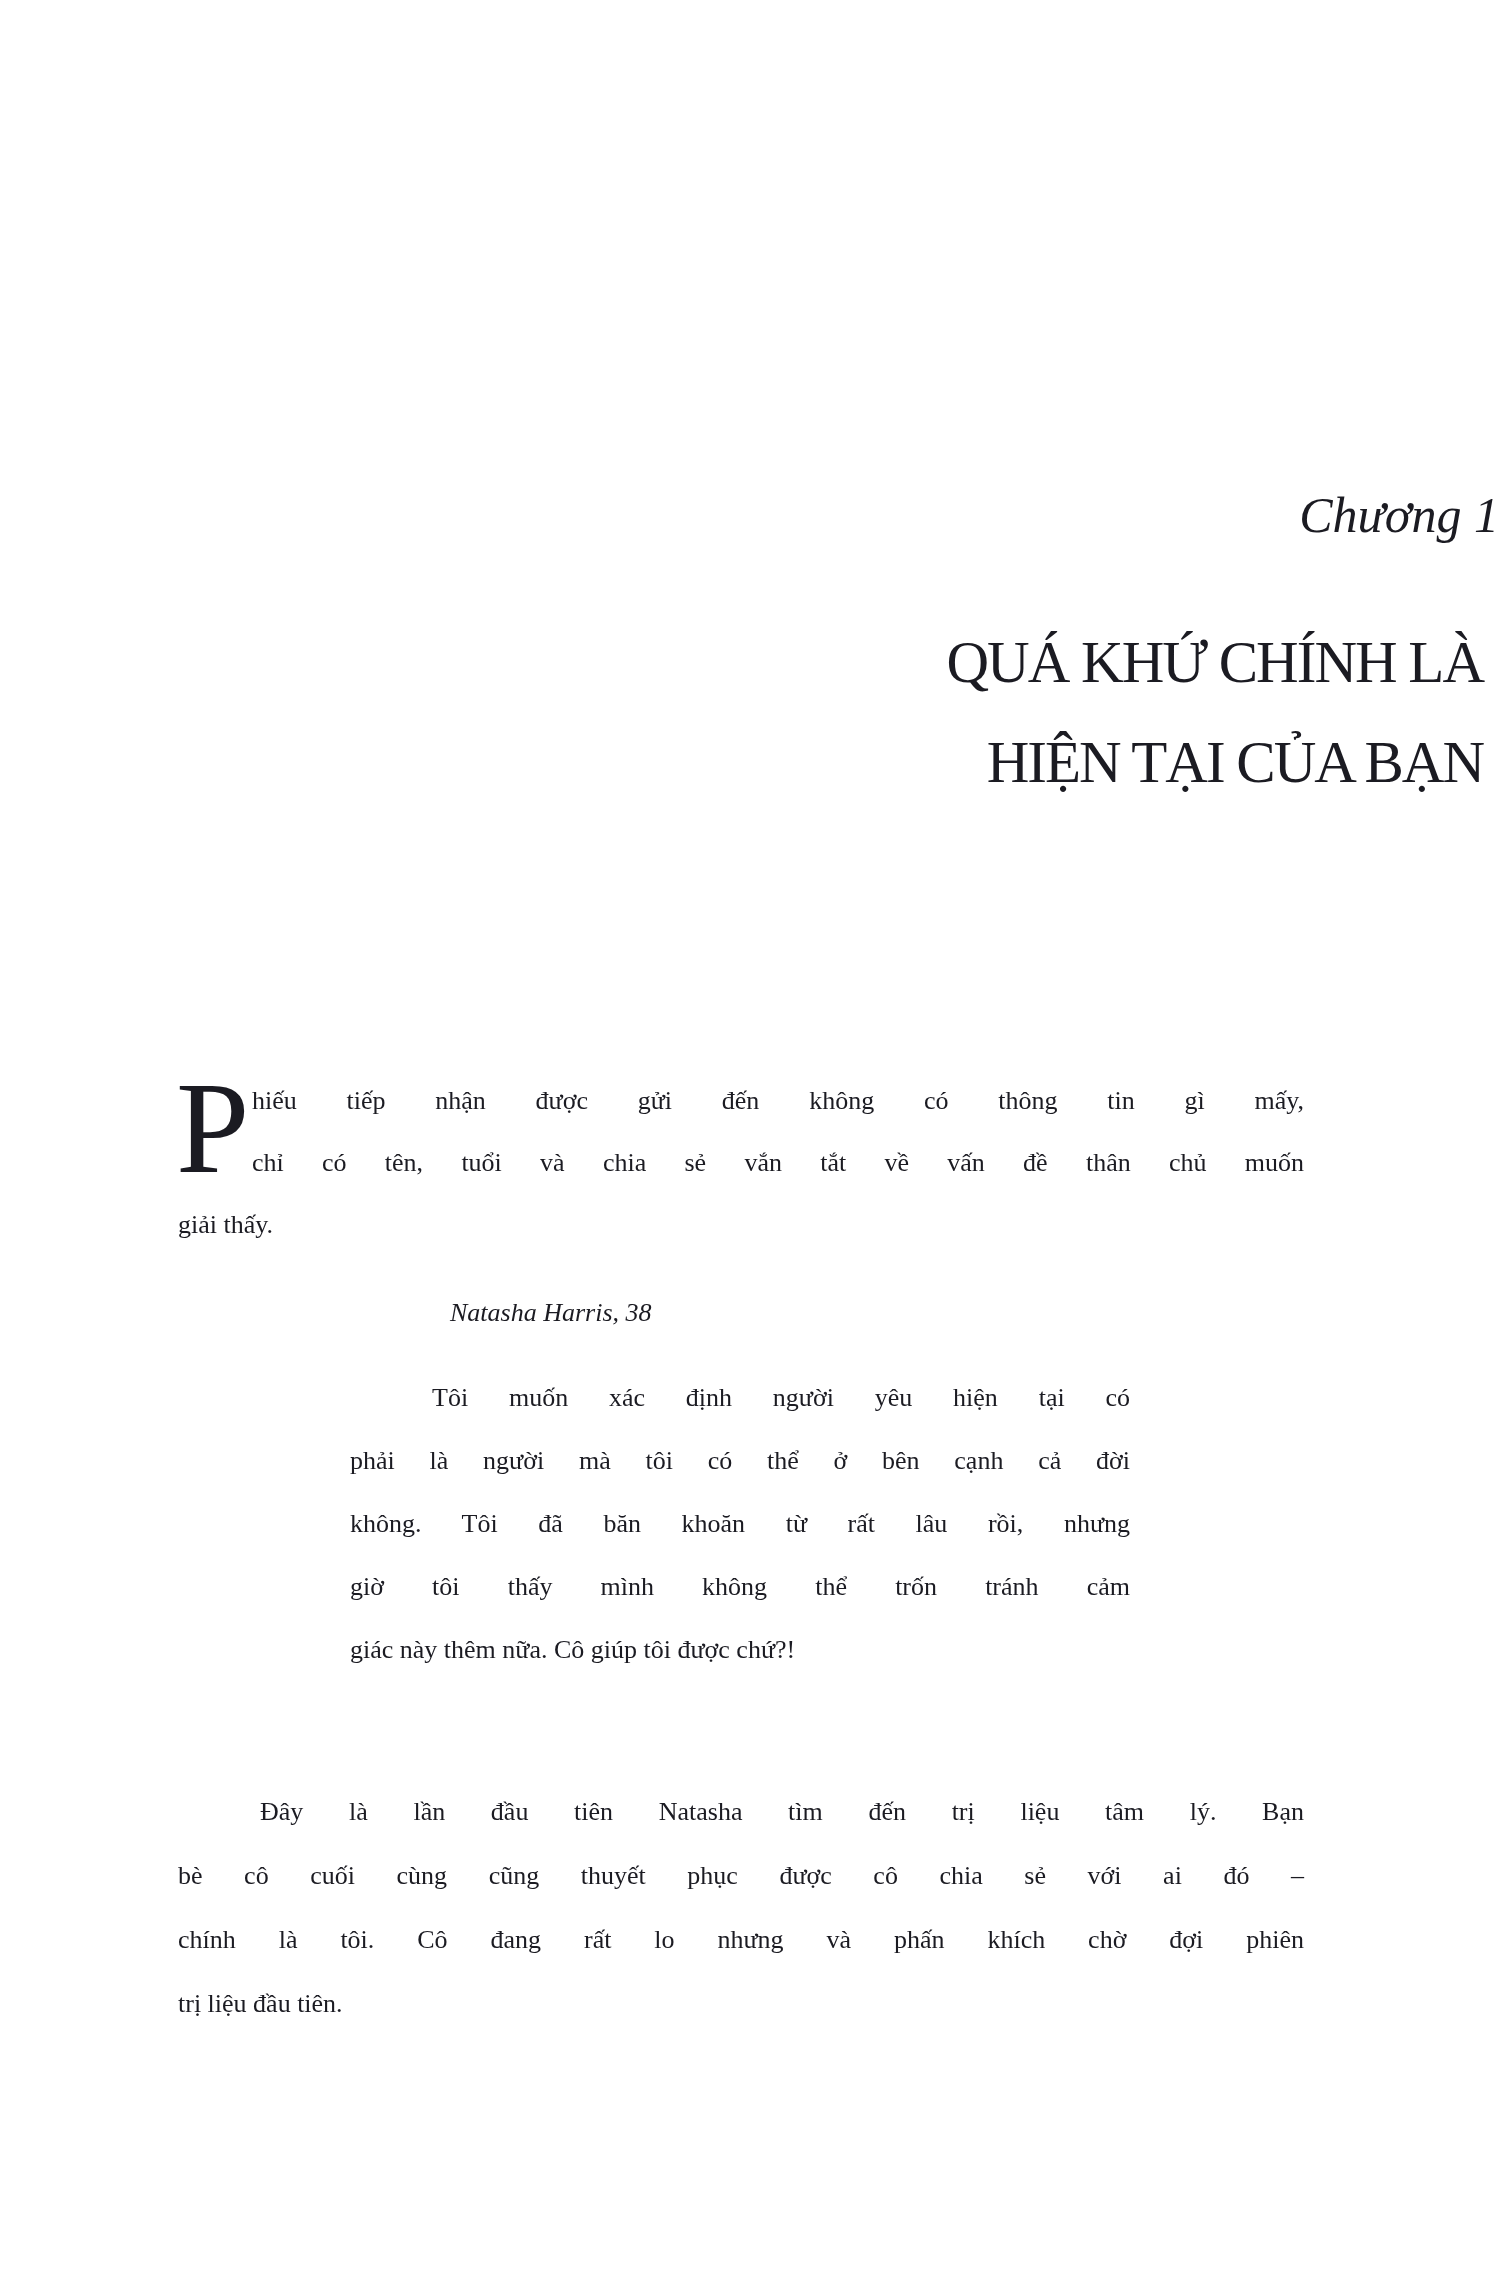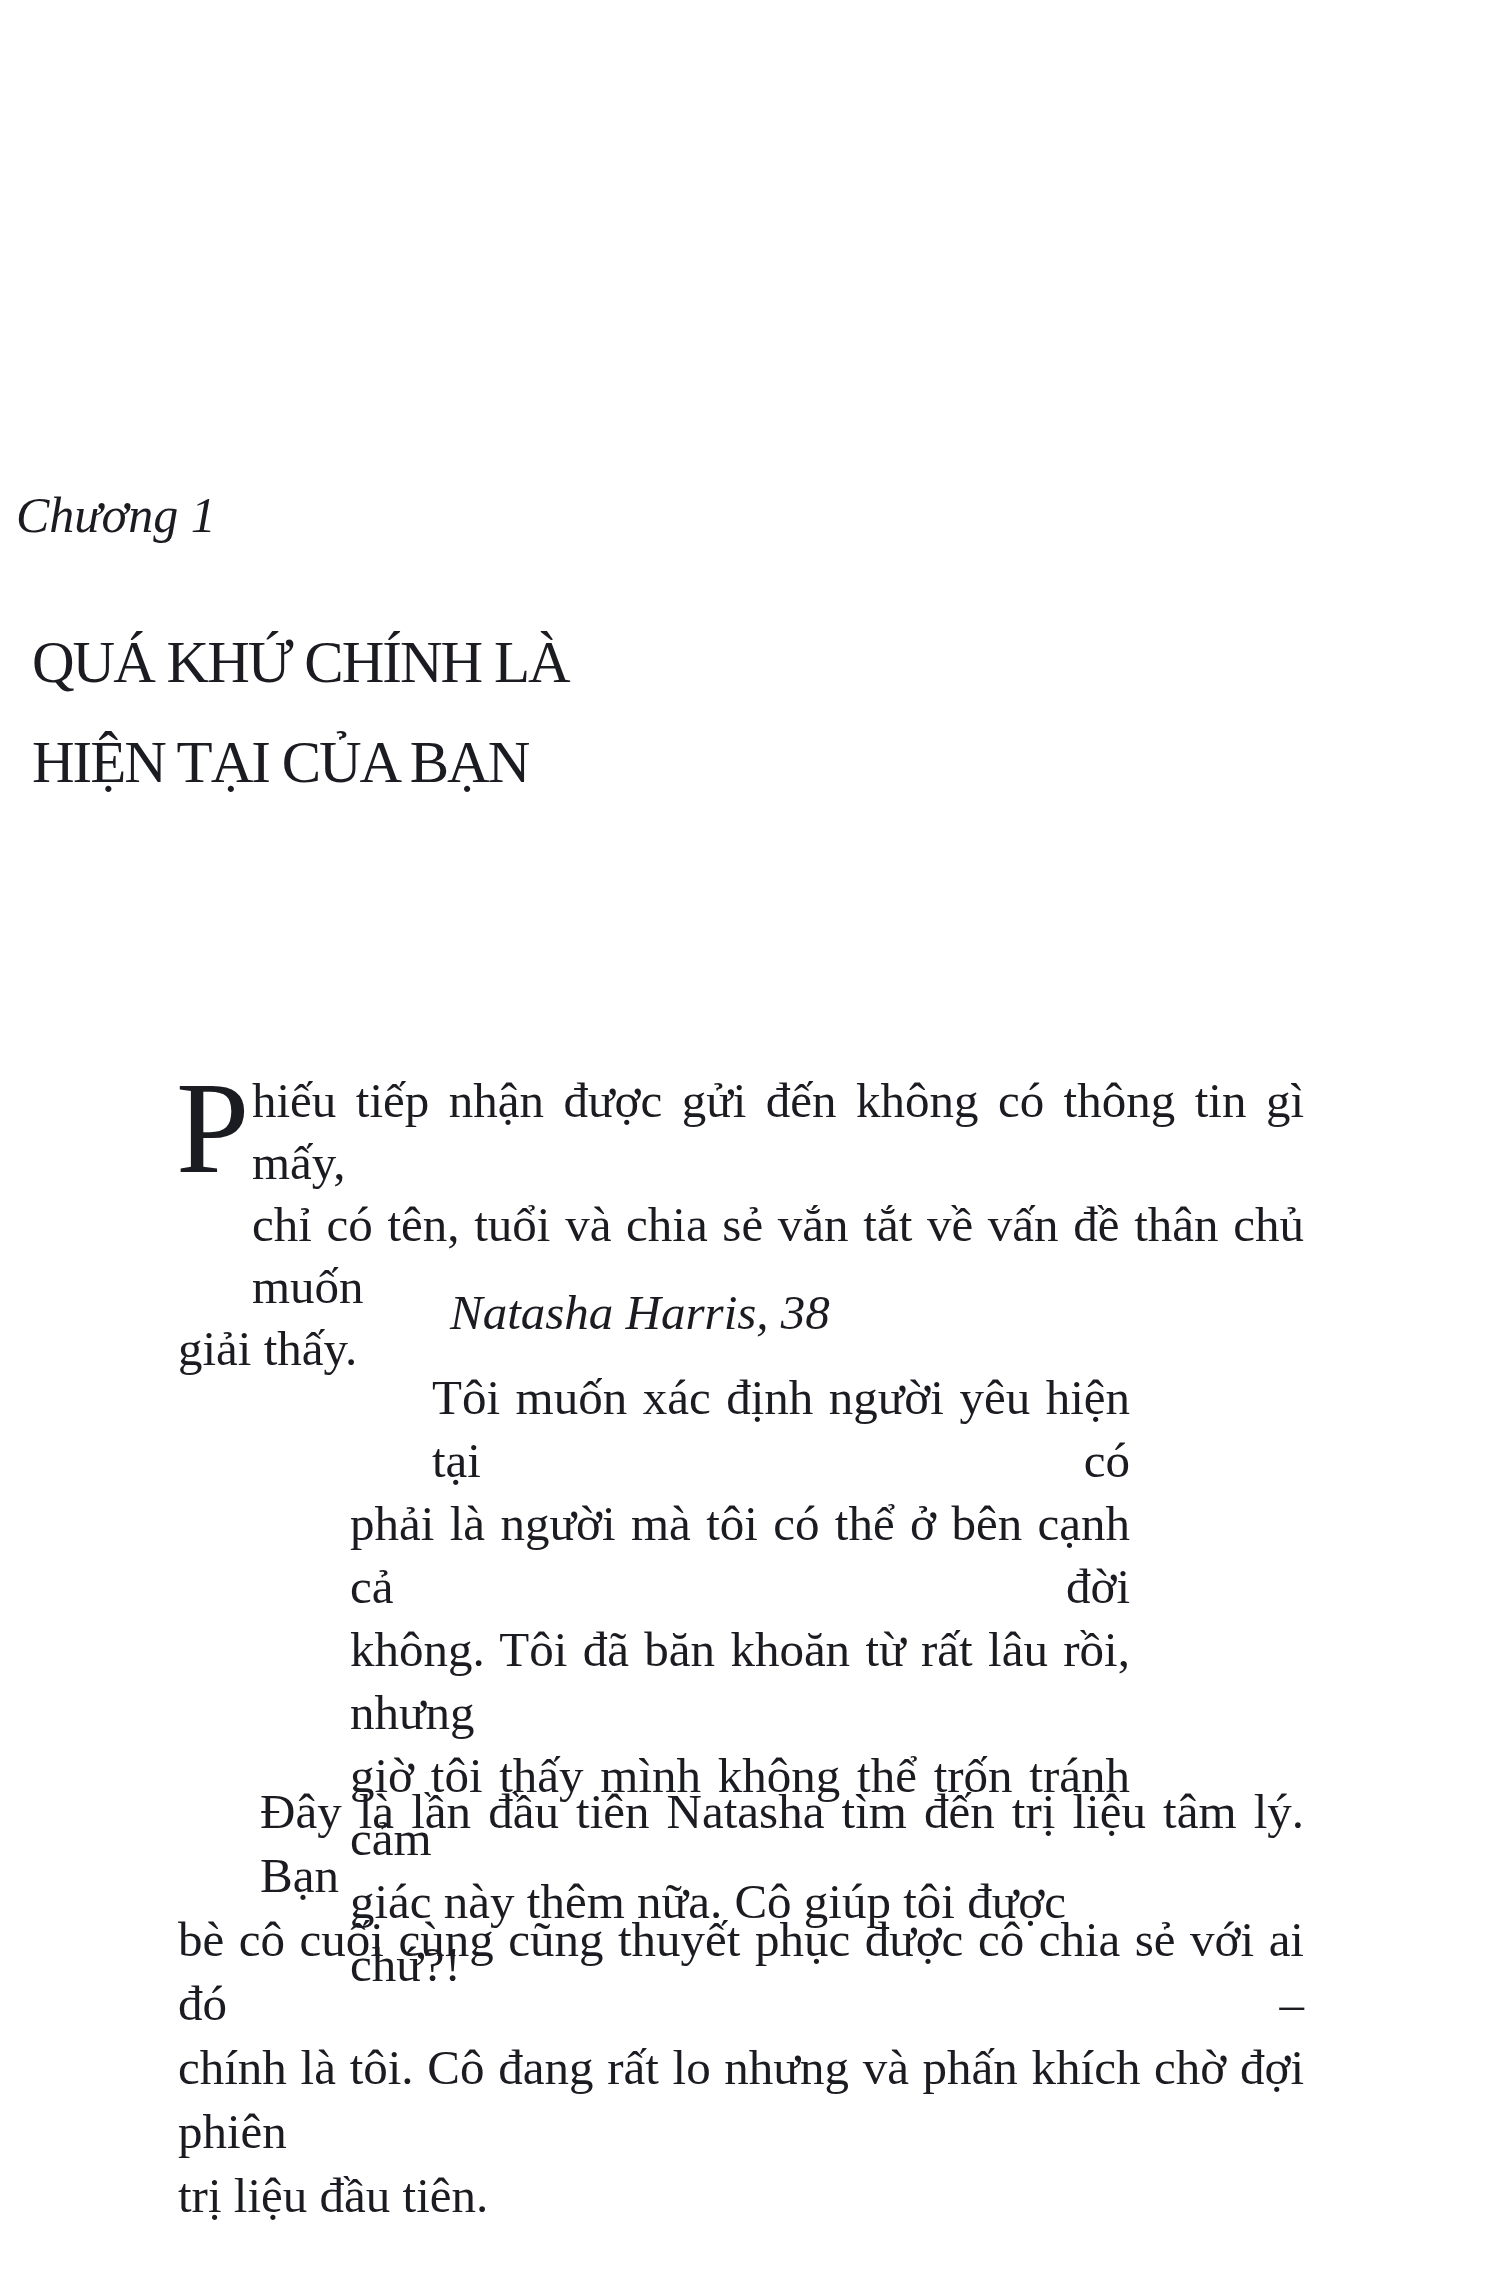--- a/index.html
+++ b/index.html
@@ -10,39 +10,39 @@
     margin: 0 auto;
     background: #ffffff;
     font-family: "Liberation Serif", "DejaVu Serif", serif;
     color: #1b1b22;
     overflow: hidden;
   }
   .centered {
     position: absolute;
     left: 0;
     right: 0;
-    text-align: left;
+    text-align: right;
     padding-left: 16px;
   }
   .chapter-label {
     top: 488px;
     font-style: italic;
     font-size: 50px;
     line-height: 1.1;
   }
   .chapter-title {
     top: 596px;
     font-size: 59px;
     line-height: 100px;
     letter-spacing: -2px;
     font-weight: normal;
     margin: 16px;
   }
   .block { position: absolute; }
-  .body-text { font-size: 49px; }
+  .body-text { font-size: 26px; }
   .tline { white-space: normal; }
   .just { text-align: justify; text-align-last: justify; }
   .last { text-align: left; }
   .para1 {
     left: 178px;
     top: 1070px;
     width: 1126px;
     line-height: 62px;
   }
   .para1 .tline:nth-child(1),

